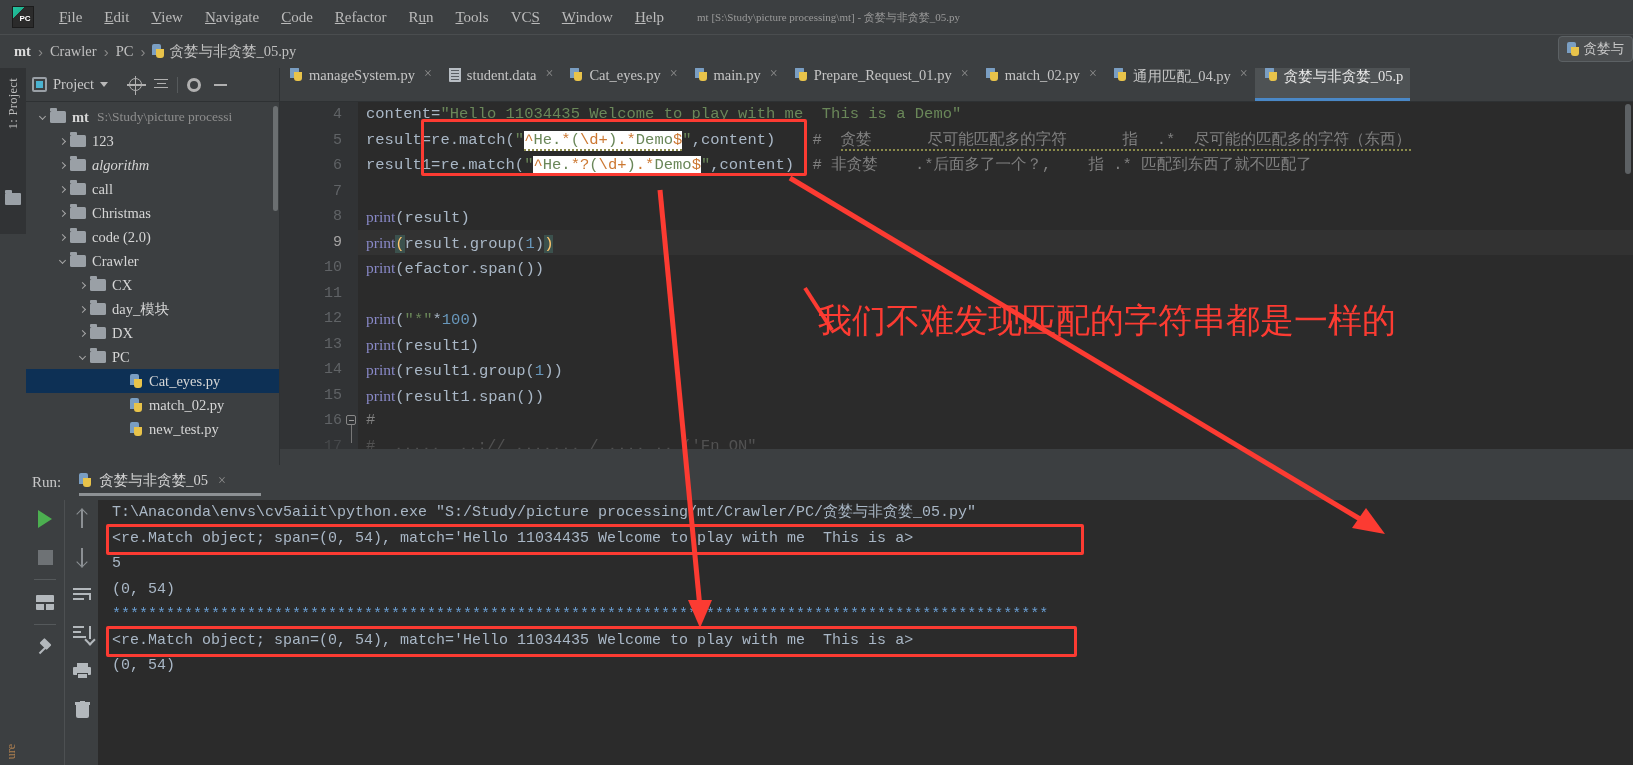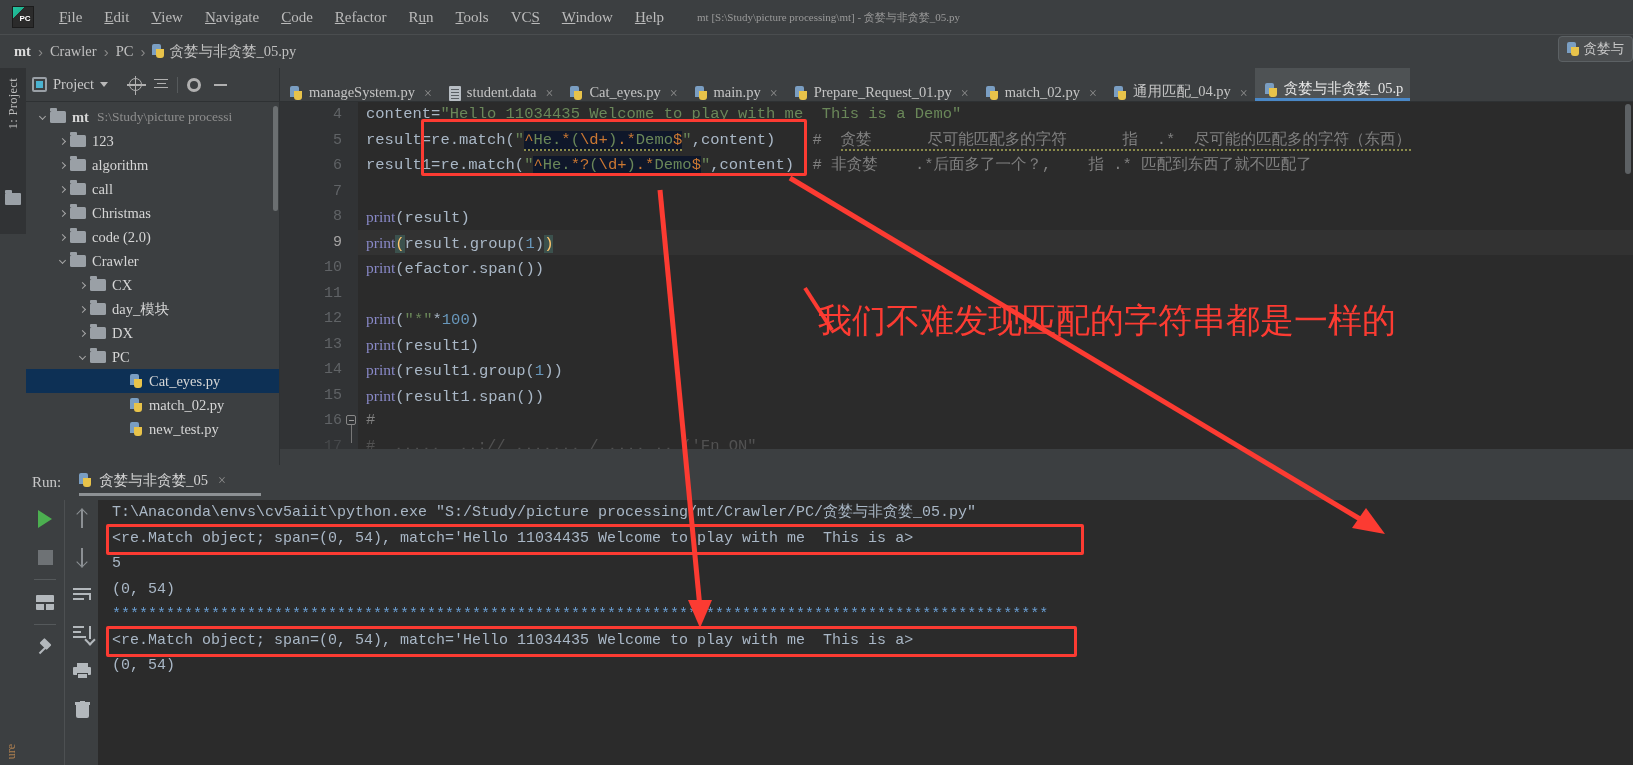--- a/index.html
+++ b/index.html
@@ -185,21 +185,21 @@
     background:#6b6f71; border-radius:3px;
   }
 
   
   .tabbar {
     position:absolute; left:280px; top:68px; width:1353px; height:34px;
     background:#3c3f41; display:flex; align-items:flex-end; overflow:hidden;
     border-bottom:1px solid #2e3133;
   }
   .etab {
-    height:34px; display:flex; align-items:flex-end; padding:0 7px 0 10px;
+    height:34px; display:flex; align-items:flex-start; padding:0 7px 0 10px;
     color:#c5c5c5; font-size:14.5px; font-family:"Liberation Serif",serif;
     white-space:nowrap; cursor:default; flex:none;
   }
   .etab.active { background:#4e5254; color:#e6e6e6; border-bottom:3px solid #4a88c7; }
   .etab .xclose {
     margin-left:9px; color:#909090; font-size:14px; line-height:1;
   }
 
   
   .editor {
@@ -223,21 +223,21 @@
     color:#606366; font-family:"Liberation Mono", monospace; font-size:15px;
   }
   .lnum.cur { color:#a4a3a3; }
   .ctext { position:absolute; left:86px; top:0; white-space:pre; }
   .tok-def{color:#a9b7c6;}
   .tok-str{color:#6a8759;}
   .tok-num{color:#6897bb;}
   .tok-kw{color:#cc7832;}
   .tok-fn{color:#8888c6;font-family:Liberation Serif, serif;}
   .tok-com{color:#808080;}
-  .strhl{background:#0f172a;}
+  .strhl{background:#ffffff;}
   .parenhl{background:#3b514d; color:#ffc66d;}
   .squiggle{
     border-bottom:2px dotted #8a8a4a;
   }
   .fold {
     position:absolute; left:66px; top:7px; width:10px; height:10px;
     border:1px solid #888; border-radius:2px;
   }
   .fold::after{content:"";position:absolute;left:1.5px;top:3.5px;width:5px;height:1px;background:#999;}
   .foldline{
@@ -442,21 +442,21 @@
             <span class="tname bold">mt</span>
             <span class="tpath">S:\Study\picture processi</span>
           </div>
           <div class="tnode" style="padding-left: 28px;">
             <span class="arrow">
               <i></i>
             </span>
             <span class="foldericon"></span>
             <span class="tname">123</span>
           </div>
-          <div class="tnode" style="padding-left: 28px;">
+          <div class="tnode" style="padding-left: 28px; font-style: italic;">
             <span class="arrow">
               <i></i>
             </span>
             <span class="foldericon"></span>
             <span class="tname">algorithm</span>
           </div>
           <div class="tnode" style="padding-left: 28px;">
             <span class="arrow">
               <i></i>
             </span>

